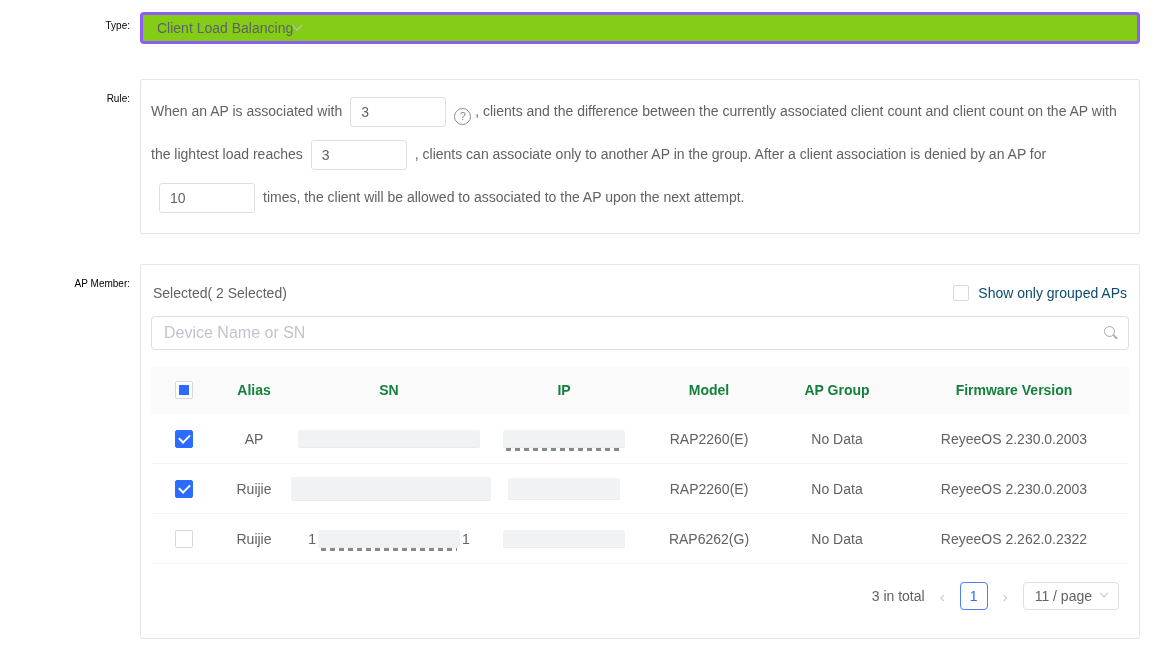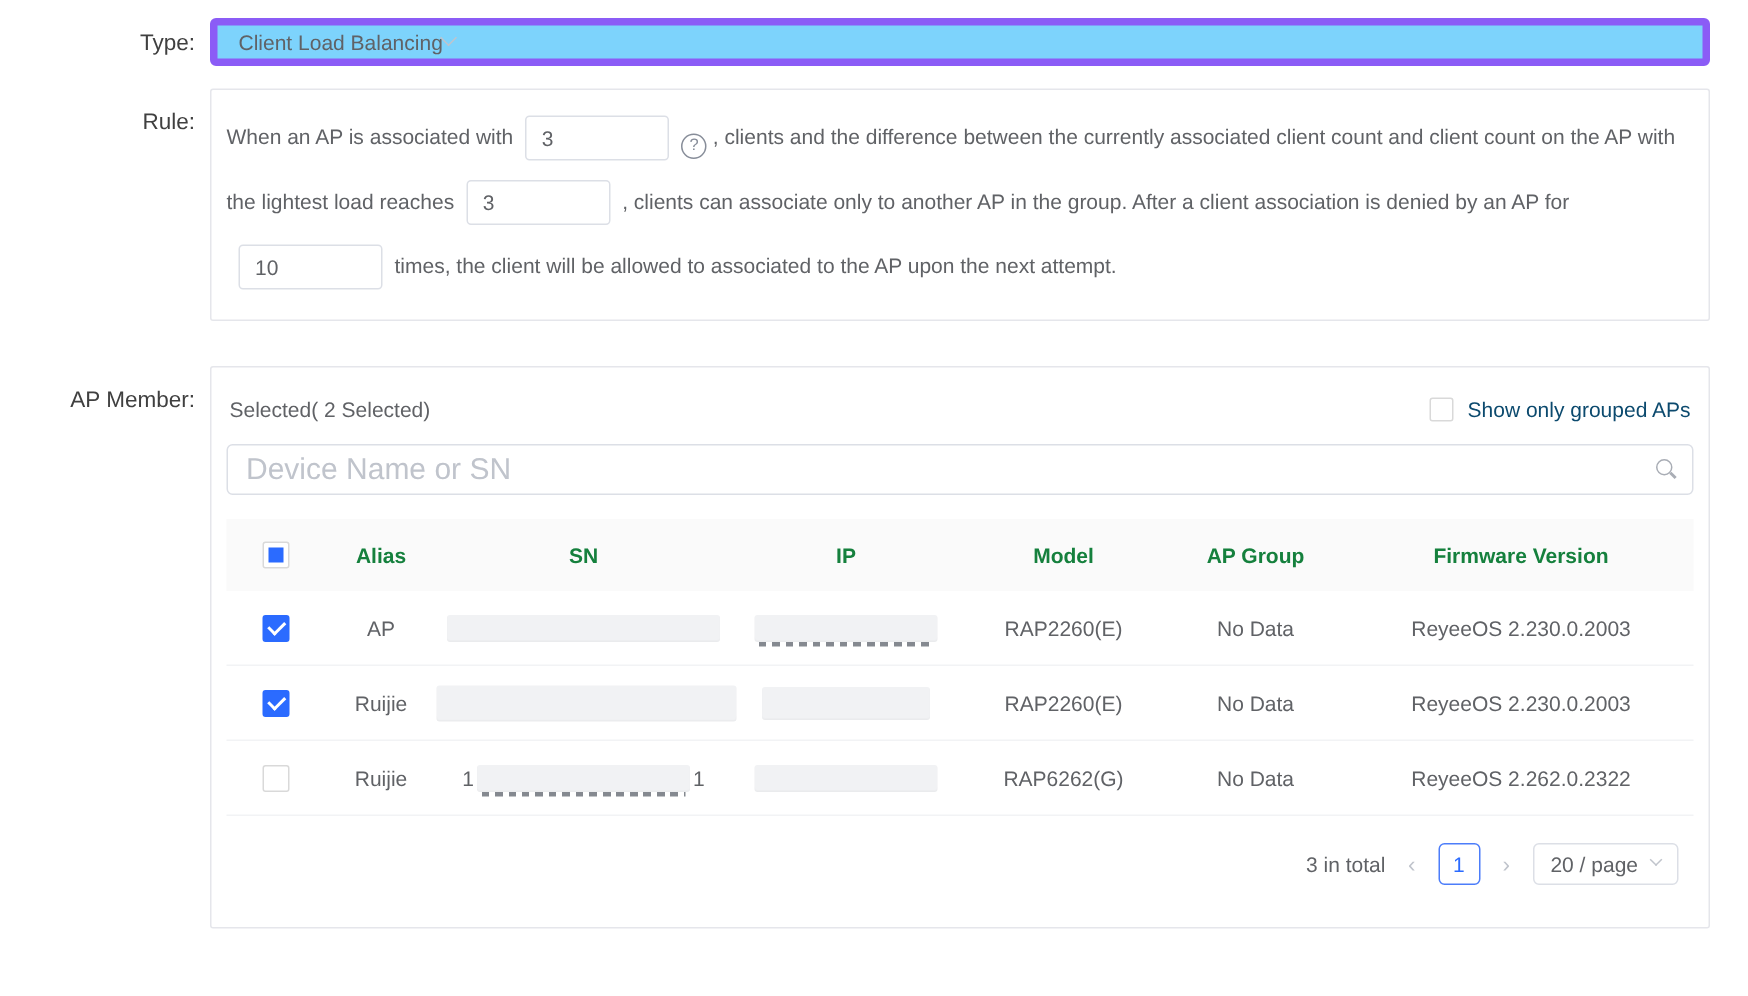--- a/index.html
+++ b/index.html
@@ -1,34 +1,34 @@
 <!DOCTYPE html>
 <html><head>
 <meta charset="utf-8">
 <style>
   * { box-sizing: border-box; }
   html,body { margin:0; padding:0; background:#fff; }
   body { width:1165px; min-height:664px; font-family:"Liberation Sans", sans-serif; color:#606266; }
   .page { width:1165px; min-height:664px; padding-top:12px; }
 
   .form-row { display:flex; align-items:flex-start; }
-  .label-col { width:130px; flex:none; text-align:right; font-size:15px; color:#404040; }
+  .label-col { width:130px; flex:none; text-align:right; font-size:10px; color:#000000; }
   .content-col { margin-left:10px; width:1000px; flex:none; }
 
   
   .row-type .label-col { padding-top:8px; }
-  .select-box { height:32px; border:5px solid #8b5cf6; border-radius:4px; display:flex; align-items:center;
-                padding:0 14px; font-size:14px; color:#606266; cursor:pointer; background:#7dd3fc; }
+  .select-box { height:32px; border:3px solid #8b5cf6; border-radius:4px; display:flex; align-items:center;
+                padding:0 14px; font-size:14px; color:#606266; cursor:pointer; background:#84cc16; }
 
   .caret { width:8px; height:8px; border-right:1.5px solid #c0c4cc; border-bottom:1.5px solid #c0c4cc;
            transform:rotate(45deg) translate(-2px,-2px); display:inline-block; }
   .caret.small { width:6px; height:6px; }
 
   
-  .row-rule { margin-top:15px; }
+  .row-rule { margin-top:35px; }
   .row-rule .label-col { padding-top:14px; }
   .rule-box { border:1px solid #e5e6eb; border-radius:2px; padding:10px 12px 14px 10px; font-size:14px;
               color:#606266; line-height:43px; }
   .inline-input { width:96px; height:30px; border:1px solid #dcdfe6; border-radius:3px; margin:0 8px;
                   vertical-align:middle; font-size:14px; color:#606266; padding:0 10px; outline:none;
                   font-family:"Liberation Sans", sans-serif; }
   .help-circle { display:inline-flex; width:17px; height:17px; border:1.2px solid #878d99; border-radius:50%;
                  align-items:center; justify-content:center; font-size:11px; color:#878d99; margin-right:4px;
                  vertical-align:-4px; cursor:pointer; }
 
@@ -46,21 +46,21 @@
          position:relative; cursor:pointer; flex:none; }
   .cbx.small { width:16px; height:16px; }
   .cbx.checked { background:#2b6bff; border-color:#2b6bff; }
   .cbx.checked::after { content:""; position:absolute; left:5px; top:1.5px; width:5px; height:9px;
                         border:solid #fff; border-width:0 2px 2px 0; transform:rotate(45deg); }
   .cbx.indeterminate::after { content:""; position:absolute; inset:3px; background:#2b6bff; }
 
   
   .search-wrap { position:relative; }
   .search-input { width:100%; height:34px; border:1px solid #dcdfe6; border-radius:4px; padding:0 36px 0 12px;
-                  font-size:20px; color:#a16207; outline:none; font-family:"Liberation Sans", sans-serif; }
+                  font-size:16px; color:#a16207; outline:none; font-family:"Liberation Sans", sans-serif; }
   .search-input::placeholder { color:#c0c4cc; }
   .search-icon { position:absolute; right:14px; top:10px; width:11px; height:11px; border:1.5px solid #a9adb5;
                  border-radius:50%; cursor:pointer; }
   .search-icon::after { content:""; position:absolute; width:5px; height:1.5px; background:#a9adb5;
                         right:-4px; bottom:-1px; transform:rotate(45deg); }
 
   
   .table { margin-top:16px; }
   .t-grid { display:grid; grid-template-columns:66px 74px 196px 154px 136px 120px 234px; align-items:center;
             text-align:center; }
@@ -180,21 +180,21 @@
             <div>ReyeeOS 2.262.0.2322</div>
           </div>
         </div>
 
         <div class="pager">
           <span>3 in total</span>
           <span class="pg-arrow">‹</span>
           <span class="pg-num">1</span>
           <span class="pg-arrow">›</span>
           <span class="pg-size">
-            <span>20 / page</span>
+            <span>11 / page</span>
             <span class="caret small"></span>
           </span>
         </div>
 
       </div>
     </div>
   </div>
 
 </div>
 

